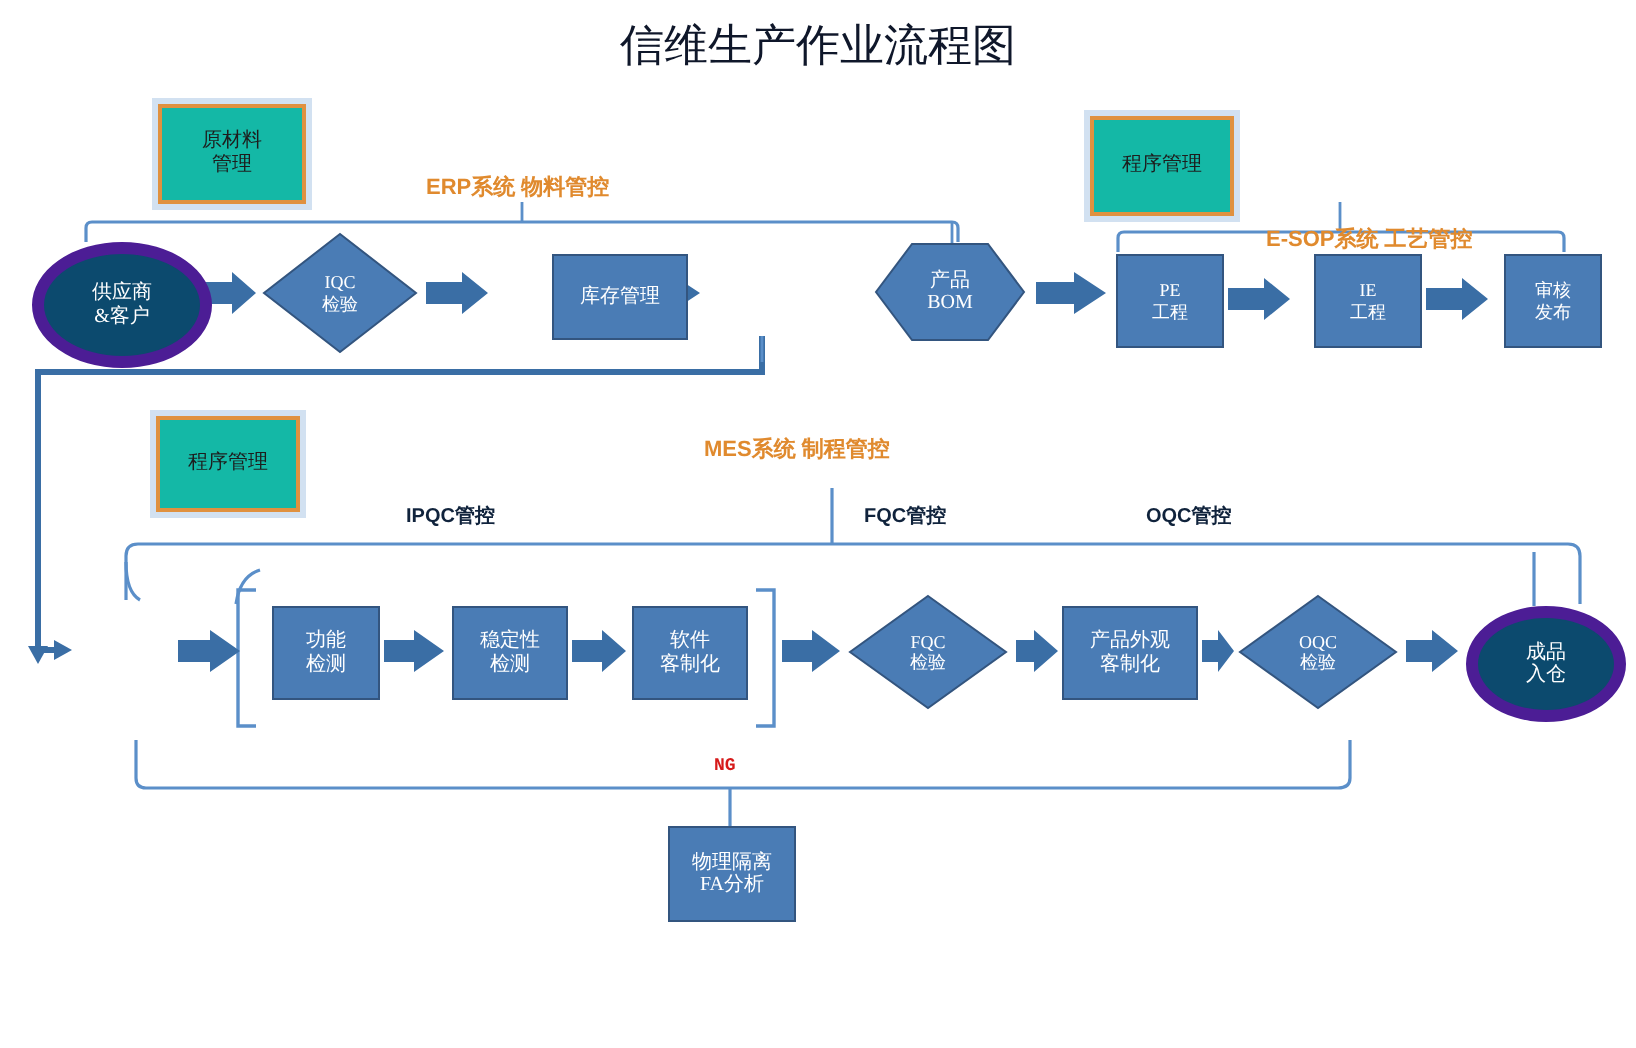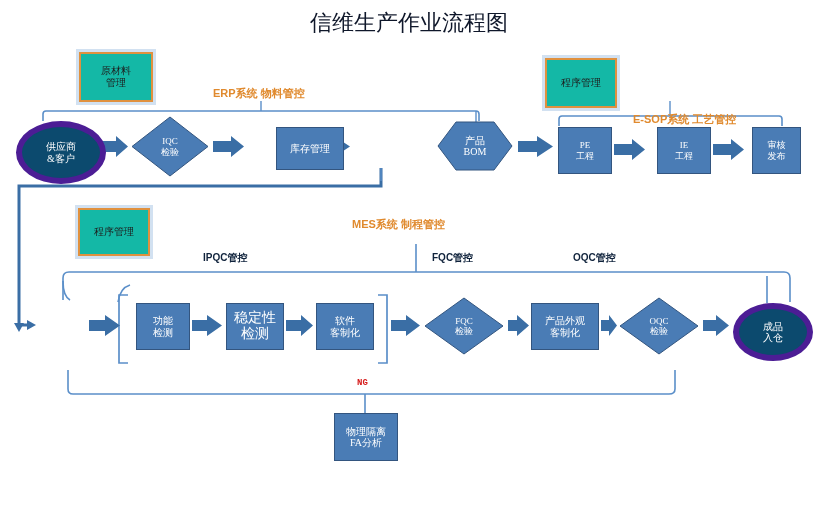--- a/index.html
+++ b/index.html
@@ -170,21 +170,21 @@
 
   <div class="node rect cjk" style="left:752px;top:127px;width:47px;height:45px;font-size:9px;">
     <span class="lbl">审核<br>发布</span>
   </div>
 
 
   <div class="node rect cjk" style="left:136px;top:303px;width:52px;height:45px;font-size:10px;">
     <span class="lbl">功能<br>检测</span>
   </div>
 
-  <div class="node rect cjk" style="left:226px;top:303px;width:56px;height:45px;font-size:14px;font-family:Liberation Mono, monospace;">
+  <div class="node rect cjk" style="left:226px;top:303px;width:56px;height:45px;font-size:10px;">
     <span class="lbl">稳定性<br>检测</span>
   </div>
 
   <div class="node rect cjk" style="left:316px;top:303px;width:56px;height:45px;font-size:10px;">
     <span class="lbl">软件<br>客制化</span>
   </div>
 
   <div class="diamond-wrap" style="left:424px;top:297px;width:80px;height:58px;">
     <svg class="dia" viewBox="0 0 80 58">
       <polygon points="40,1 79,29 40,57 1,29" fill="#4a7cb5" stroke="#33557f" stroke-width="1"></polygon>

